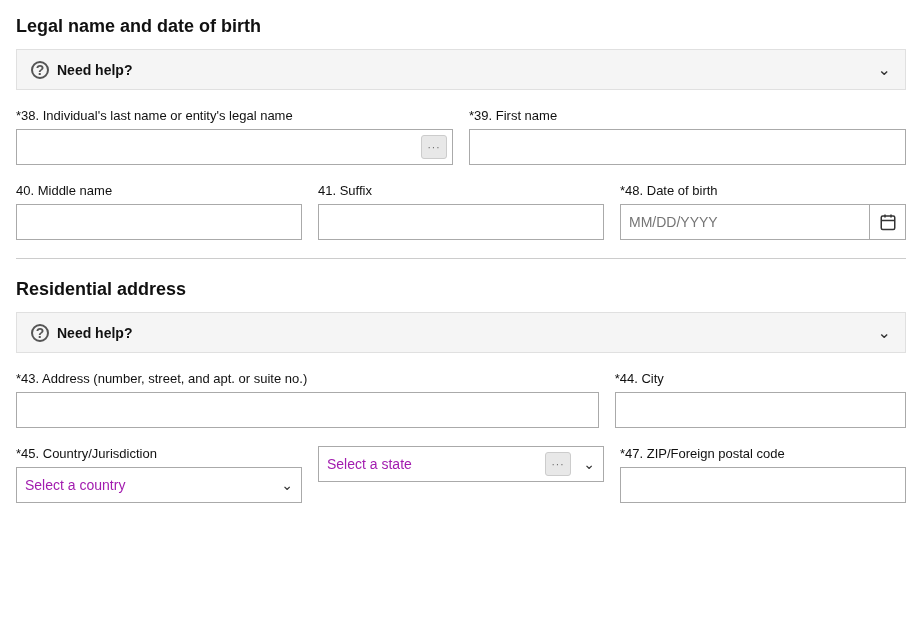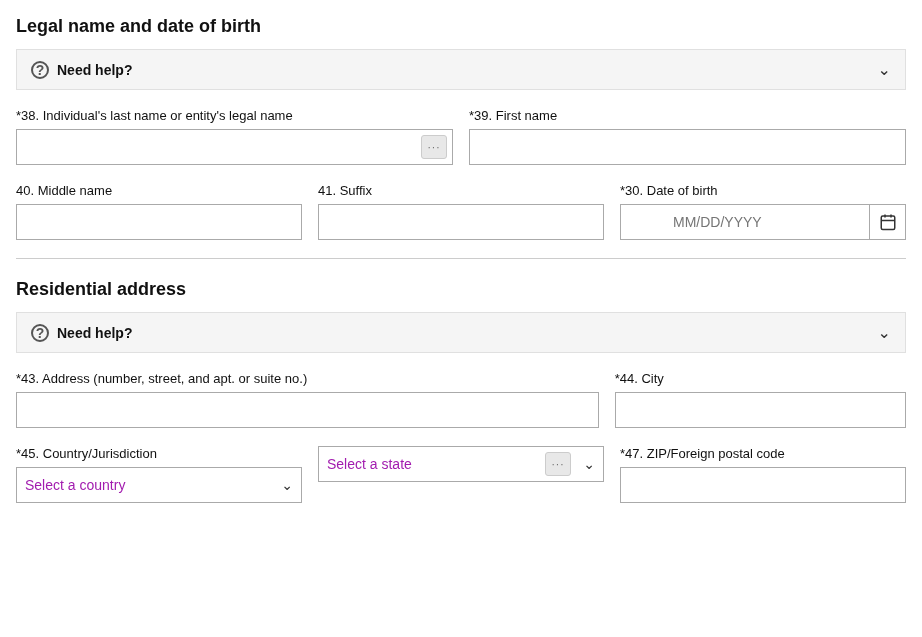--- a/index.html
+++ b/index.html
@@ -126,21 +126,20 @@
     }
 
     .date-input-wrapper input {
       flex: 1;
       border: none;
       padding: 4px 8px;
       font-size: 14px;
       color: #701a75;
       outline: none;
       height: 100%;
-      margin-left: 44px;
     }
 
     .calendar-icon-btn {
       width: 36px;
       height: 100%;
       display: flex;
       align-items: center;
       justify-content: center;
       border-left: 1px solid #aaa;
       cursor: pointer;
@@ -238,21 +237,21 @@
   <div class="row">
     <div class="field-group field-full">
       <div class="field-label">40. Middle name</div>
       <input class="form-input" type="text" style="">
     </div>
     <div class="field-group field-full">
       <div class="field-label">41. Suffix</div>
       <input class="form-input" type="text" style="">
     </div>
     <div class="field-group field-full">
-      <div class="field-label">*30. Date of birth</div>
+      <div class="field-label">*48. Date of birth</div>
       <div class="date-input-wrapper">
         <input type="text" placeholder="MM/DD/YYYY" style="">
         <div class="calendar-icon-btn">
           <svg width="18" height="18" viewBox="0 0 24 24" fill="none" stroke="#333" stroke-width="2">
             <rect x="3" y="4" width="18" height="18" rx="2" ry="2"></rect>
             <line x1="16" y1="2" x2="16" y2="6"></line>
             <line x1="8" y1="2" x2="8" y2="6"></line>
             <line x1="3" y1="10" x2="21" y2="10"></line>
           </svg>
         </div>

